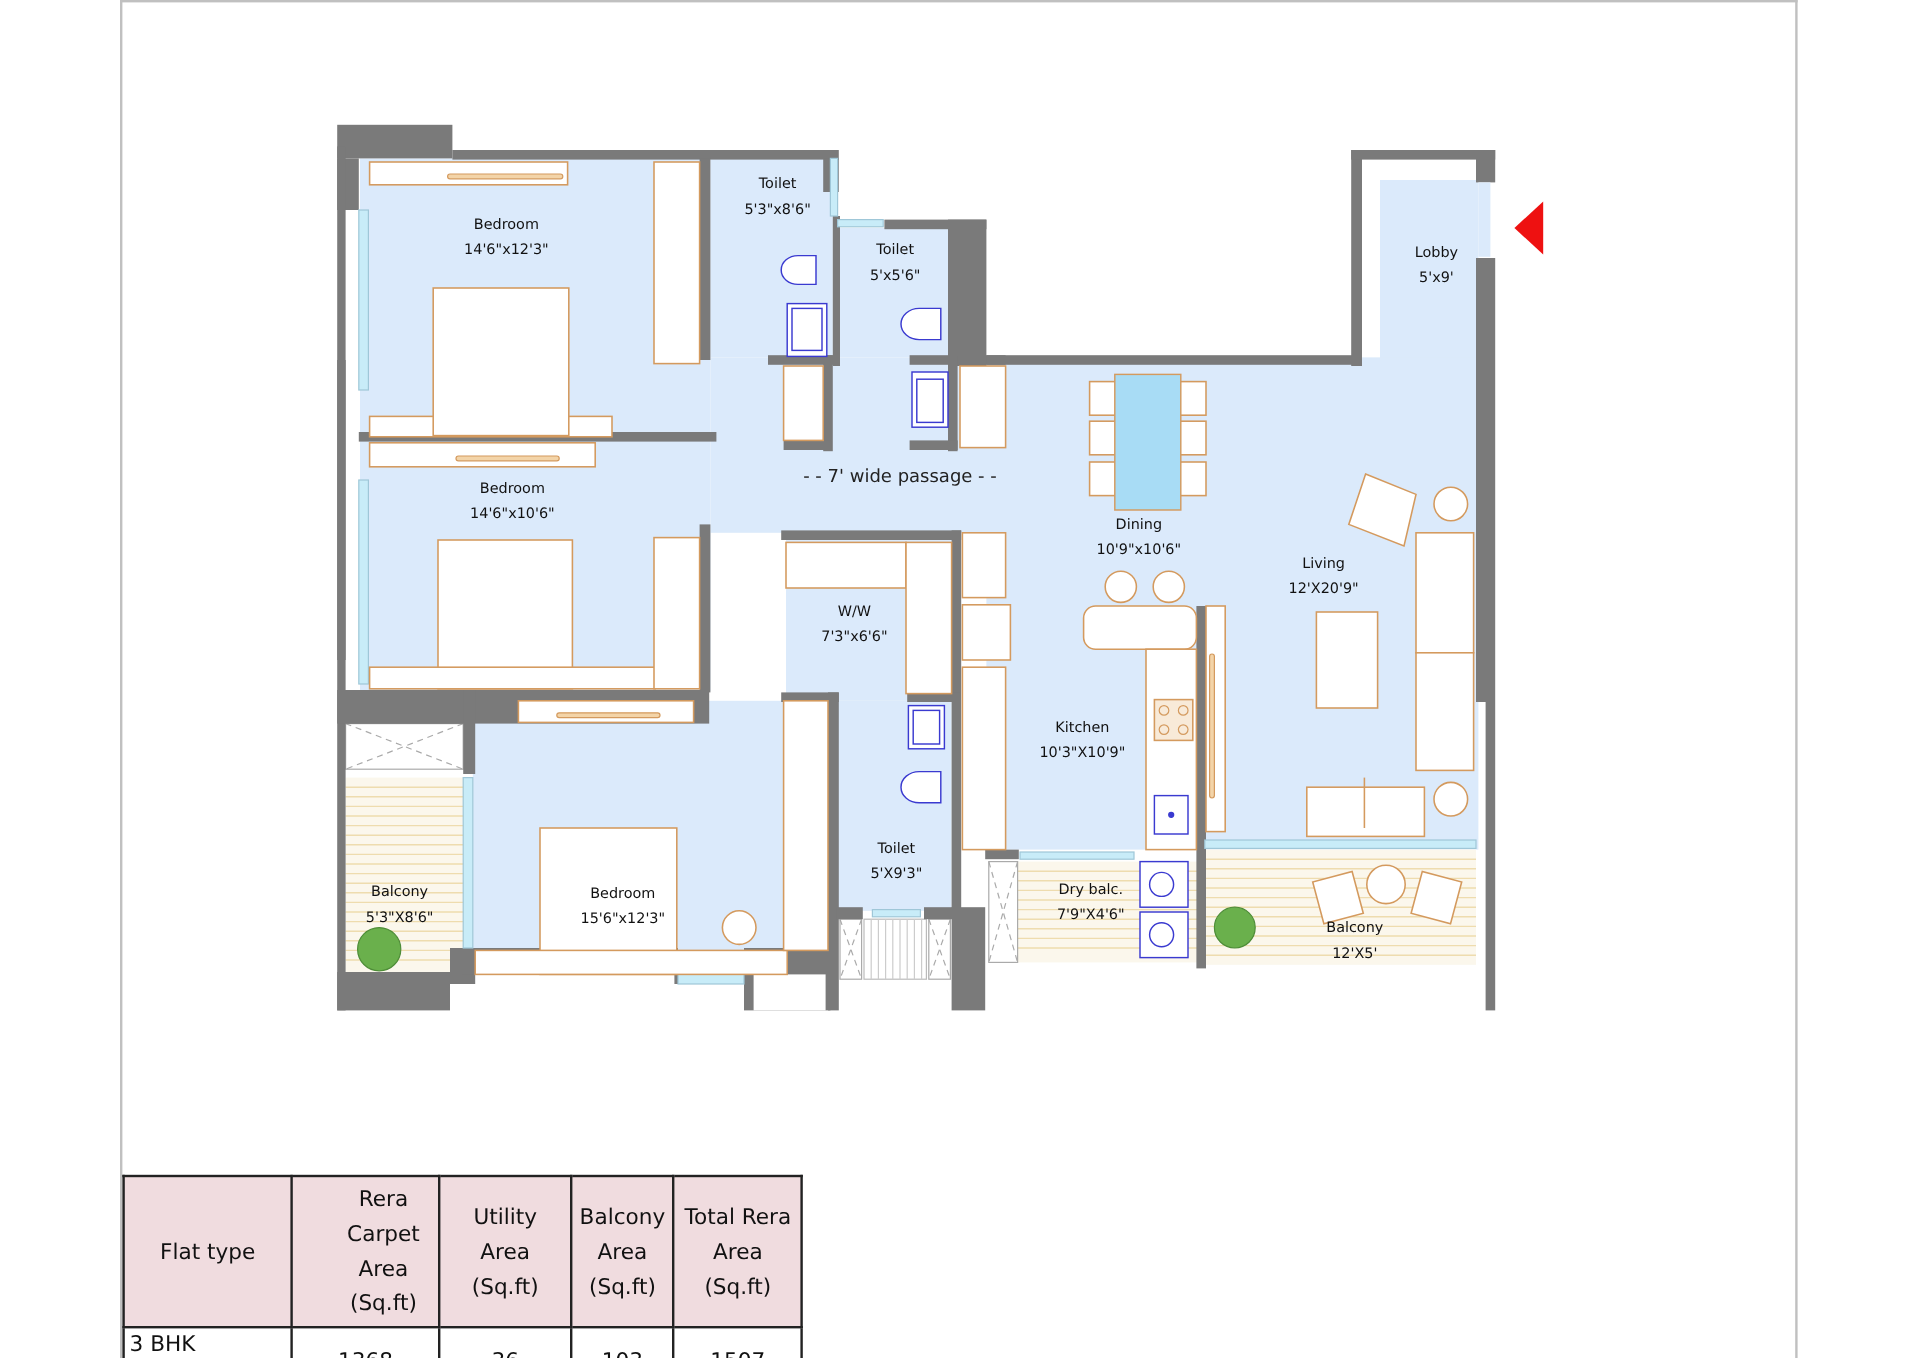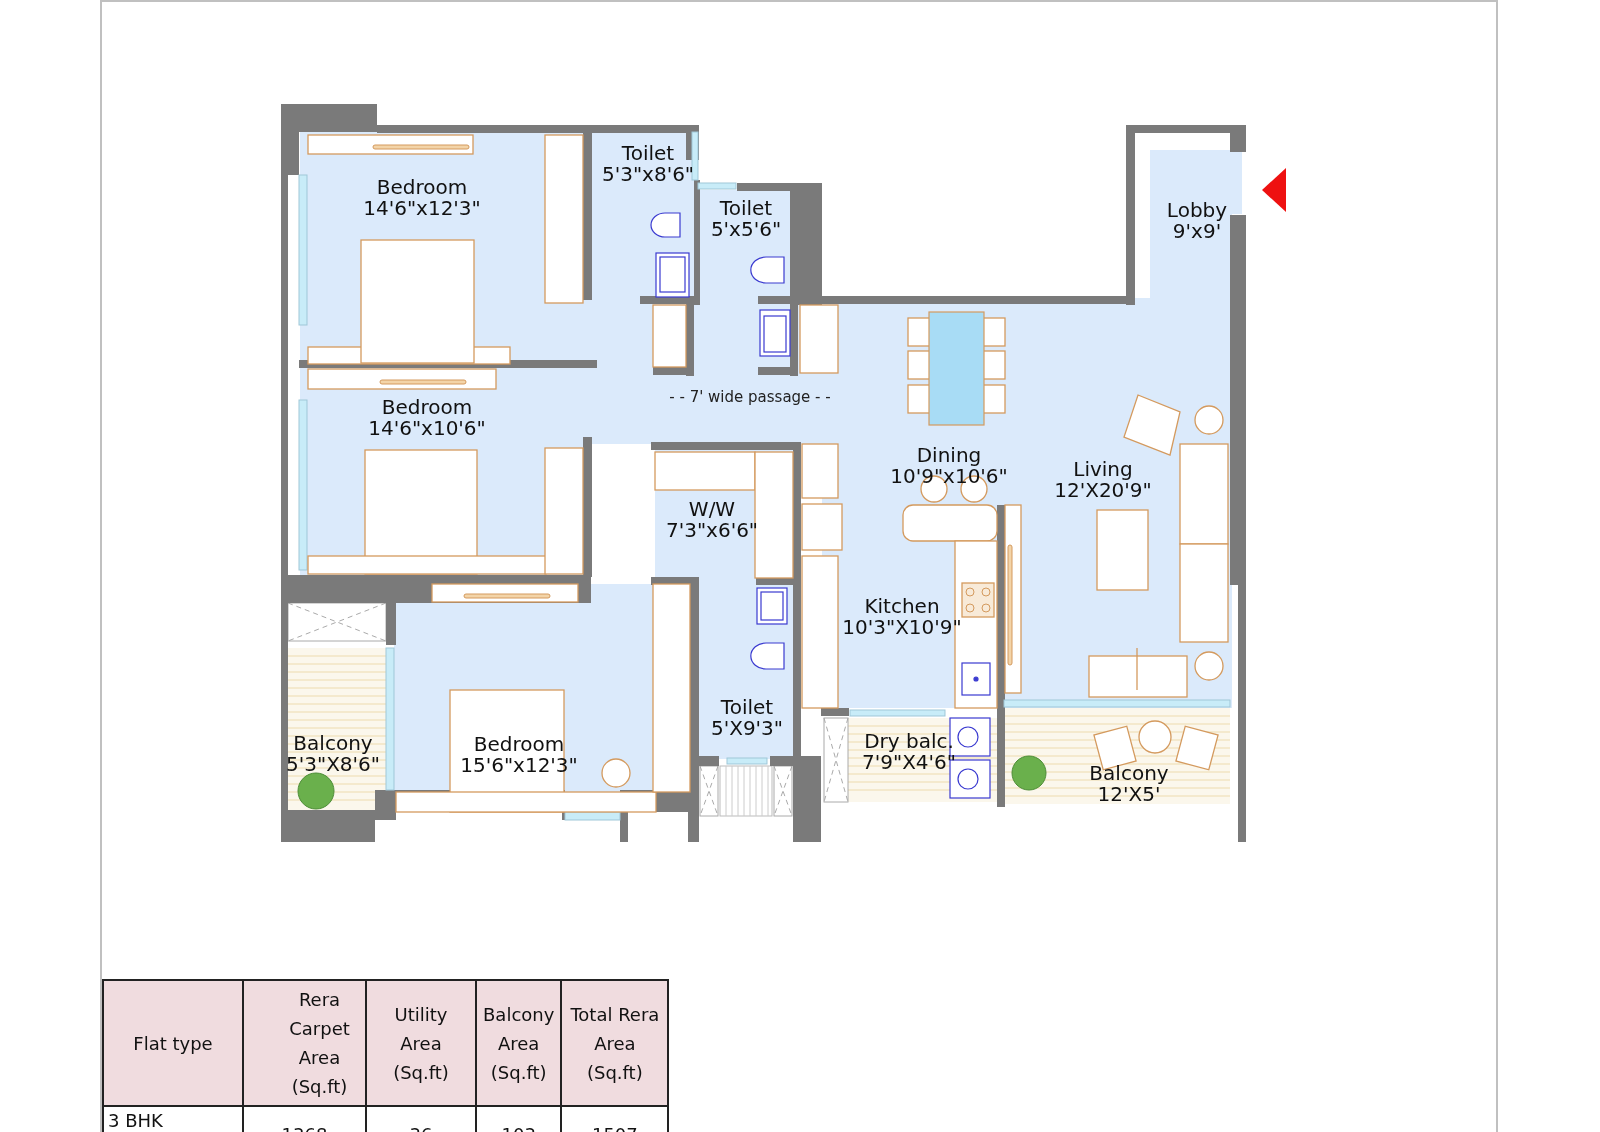--- a/index.html
+++ b/index.html
@@ -4,21 +4,21 @@
 <style>
   * { box-sizing: border-box; margin: 0; padding: 0; }
   html, body { width: 1600px; height: 1132px; background: #ffffff; overflow: hidden; }
   body { position: relative; font-family: "DejaVu Sans", sans-serif; }
   .frame {
     position: absolute; left: 100px; top: 0; width: 1398px; height: 1132px;
     border-left: 2px solid #c0c0c0; border-right: 2px solid #c0c0c0; border-top: 2px solid #c0c0c0;
   }
   .plan { position: absolute; left: 0; top: 0; width: 1600px; height: 1132px; }
   .label {
-    position: absolute; text-align: center; color: #111; font-size: 20px; line-height: 21px;
+    position: absolute; text-align: center; color: #111; font-size: 12px; line-height: 21px;
     font-family: "DejaVu Sans", sans-serif; white-space: nowrap; transform: translateX(-50%);
   }
   .label .dim { display: block; }
   .passage { position: absolute; font-size: 15px; color: #222; transform: translateX(-50%); white-space: nowrap; }
   .area-table {
     position: absolute; left: 102px; top: 979px; border-collapse: collapse;
     font-family: "DejaVu Sans", sans-serif; font-size: 18px; color: #111;
   }
   .area-table th, .area-table td { border: 2px solid #222; text-align: center; }
   .area-table th { background: #f0dcdf; font-weight: normal; line-height: 29px; padding: 4px 6px; height: 98px; }
@@ -282,26 +282,26 @@
 <div class="label" style="left:422px; top:177px;">
   <span>Bedroom</span><span class="dim">14'6"x12'3"</span>
 </div>
 <div class="label" style="left:648px; top:143px;">
   <span>Toilet</span><span class="dim">5'3"x8'6"</span>
 </div>
 <div class="label" style="left:746px; top:198px;">
   <span>Toilet</span><span class="dim">5'x5'6"</span>
 </div>
 <div class="label" style="left:1197px; top:200px;">
-  <span>Lobby</span><span class="dim">9'x9'</span>
+  <span>Lobby</span><span class="dim">5'x9'</span>
 </div>
 <div class="label" style="left:427px; top:397px;">
   <span>Bedroom</span><span class="dim">14'6"x10'6"</span>
 </div>
-<div class="label" style="left:949px; top:427px;margin-top:18px;">
+<div class="label" style="left:949px; top:427px;">
   <span>Dining</span><span class="dim">10'9"x10'6"</span>
 </div>
 <div class="label" style="left:1103px; top:459px;">
   <span>Living</span><span class="dim">12'X20'9"</span>
 </div>
 <div class="label" style="left:712px; top:499px;">
   <span>W/W</span><span class="dim">7'3"x6'6"</span>
 </div>
 <div class="label" style="left:902px; top:584px;margin-top:12px;">
   <span>Kitchen</span><span class="dim">10'3"X10'9"</span>

